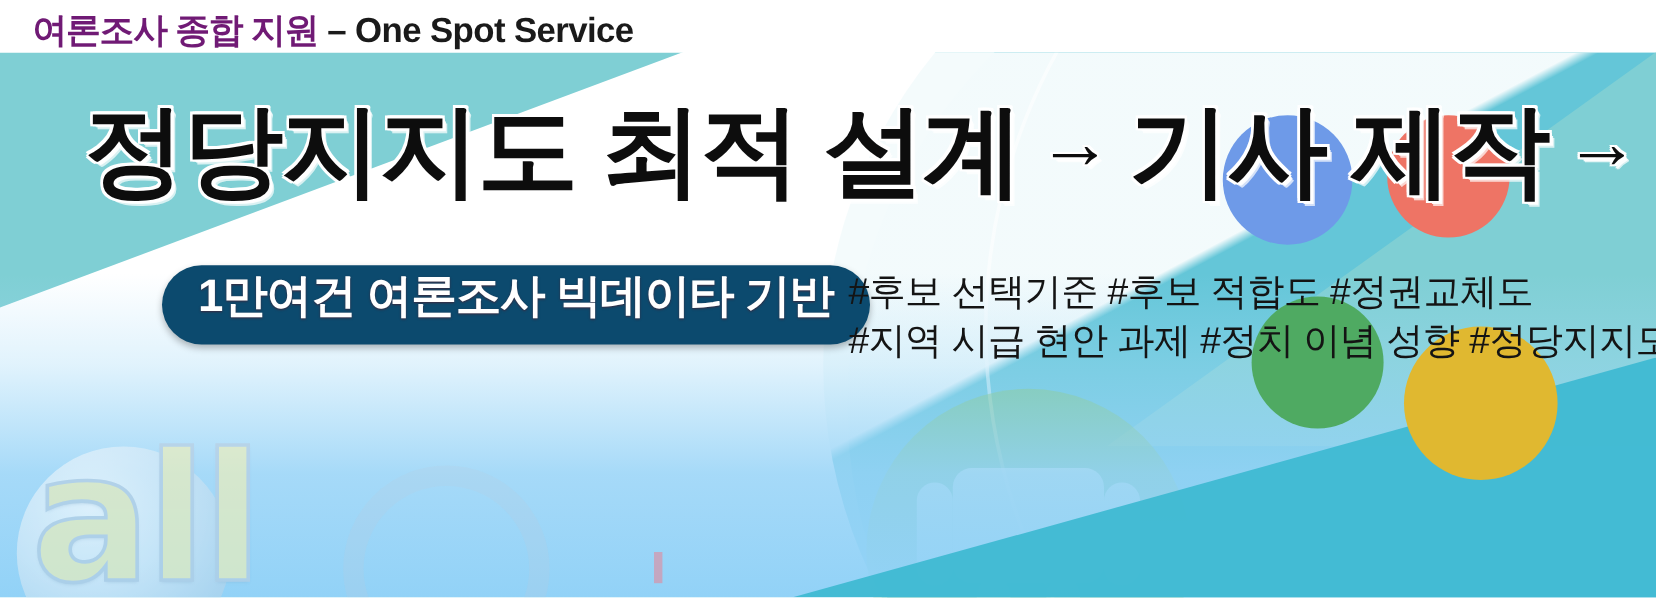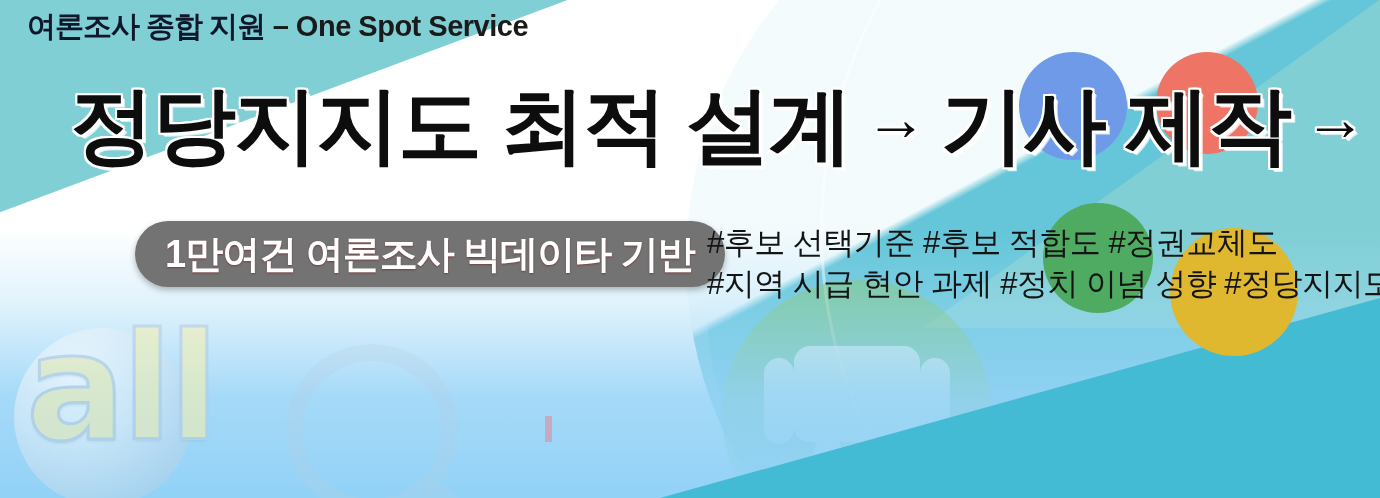--- a/index.html
+++ b/index.html
@@ -6,21 +6,21 @@
   body{font-family:"Liberation Sans","DejaVu Sans",sans-serif;}
 
   #banner{
     position:relative;
     width:1380px;height:498px;
     overflow:hidden;
     background:#ffffff;
   }
 
   
-  .bg-layer{position:absolute;inset:0;overflow:hidden;pointer-events:none;}
+  .bg-layer{position:absolute;inset:0;overflow:hidden;pointer-events:none;margin-top:44px;}
 
   
   .bg-bottom-wash{
     position:absolute;left:0;right:0;bottom:0;height:270px;
     background:linear-gradient(to bottom,
         rgba(168,220,248,0) 0%,
         rgba(168,220,248,0.35) 28%,
         rgba(150,211,247,0.85) 62%,
         #92d2f7 100%);
   }
@@ -134,21 +134,21 @@
   
   .content{position:absolute;inset:0;}
 
   .toprow{
     position:absolute;left:27px;top:12px;
     white-space:nowrap;
     font-size:29px;font-weight:bold;
     font-family:"Liberation Sans","DejaVu Sans",sans-serif;
     line-height:1;
   }
-  .toprow .kr{color:#0f172a;letter-spacing:-1px;}
+  .toprow .kr{color:#701a75;letter-spacing:-1px;}
   .toprow .en{color:#1a1a1a;letter-spacing:-0.5px;margin-top:16px;}
 
   .headline{
     position:absolute;left:70px;top:78px;
     white-space:nowrap;
     font-family:"Liberation Sans","DejaVu Sans",sans-serif;
     font-weight:bold;
     font-size:84px;
     line-height:1.12;
     color:#0d0d0d;
@@ -157,22 +157,22 @@
        2px 0 0 #fff, -2px 0 0 #fff, 0 2px 0 #fff, 0 -2px 0 #fff,
        2px 2px 0 #fff, -2px 2px 0 #fff, 2px -2px 0 #fff, -2px -2px 0 #fff,
        3px 3px 0 rgba(255,255,255,.9), 4px 4px 0 rgba(255,255,255,.7);
   }
   .headline .arrow{font-size:62px;vertical-align:14px;padding:0 14px;letter-spacing:0;}
 
   .badge{
     position:absolute;left:135px;top:221px;
     height:66px;
     padding:0 30px;
-    display:flex;align-items:center;justify-content:center;
-    background:#737373;
+    display:flex;align-items:flex-start;justify-content:center;
+    background:#0c4a6e;
     border-radius:36px;
     box-shadow:0 3px 6px rgba(0,0,0,.28);
   }
   .badge-text{
     font-family:"Liberation Sans","DejaVu Sans",sans-serif;
     font-weight:bold;font-size:38px;color:#ffffff;letter-spacing:-1px;
     white-space:nowrap;
     text-shadow:0 1px 2px rgba(120,0,0,.45);
   }
 

